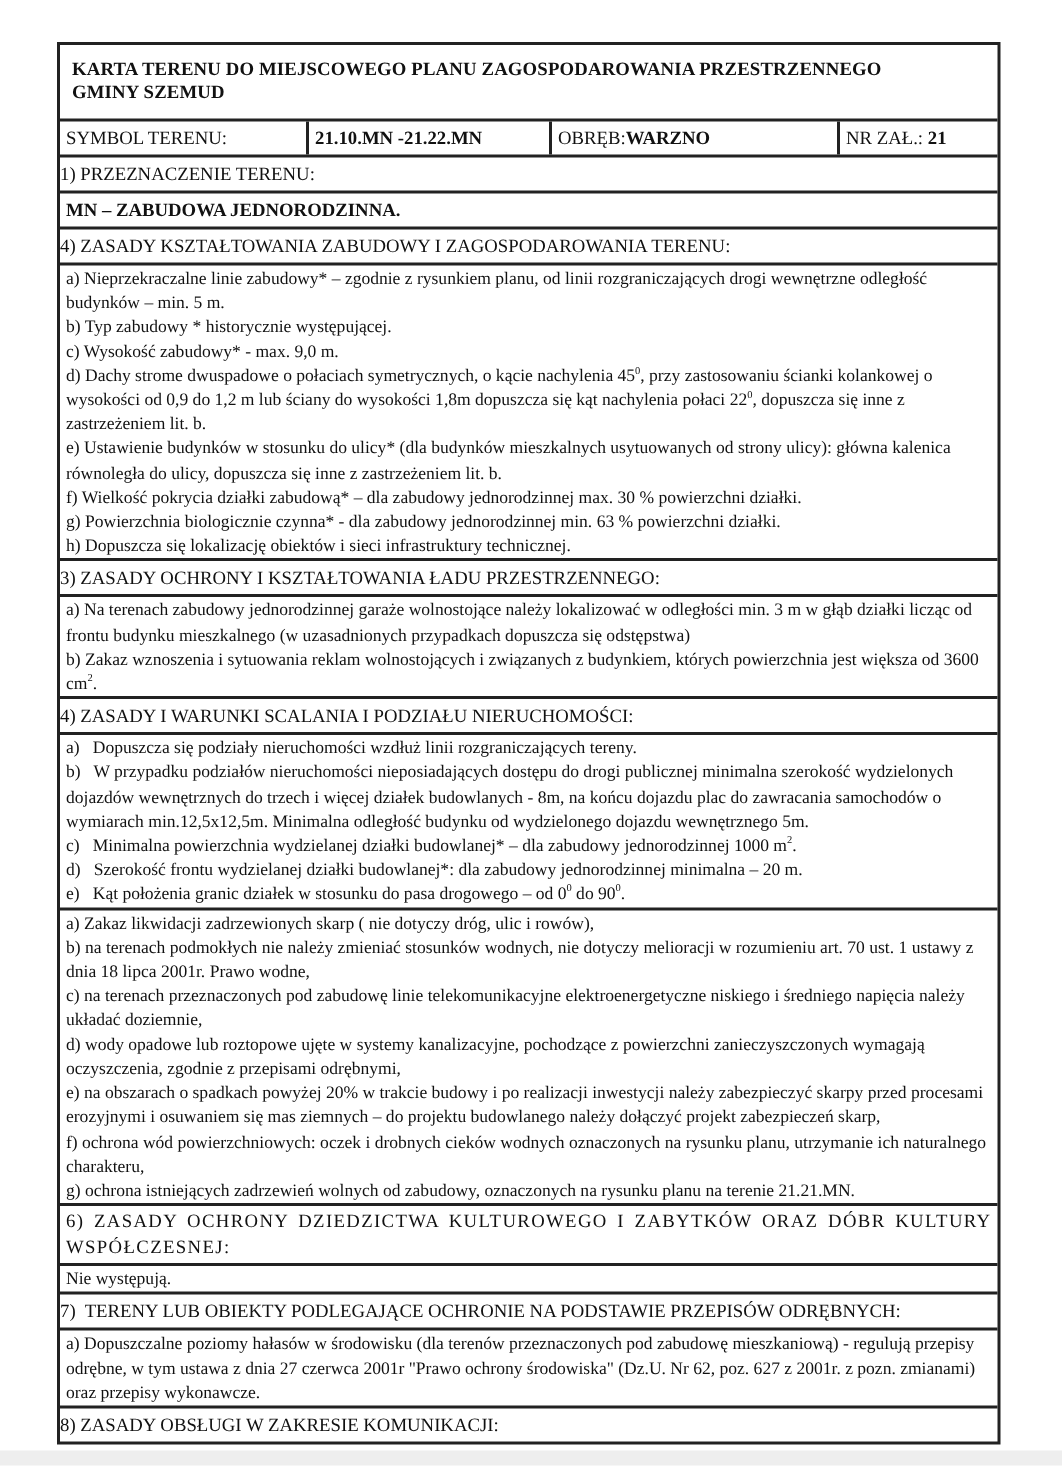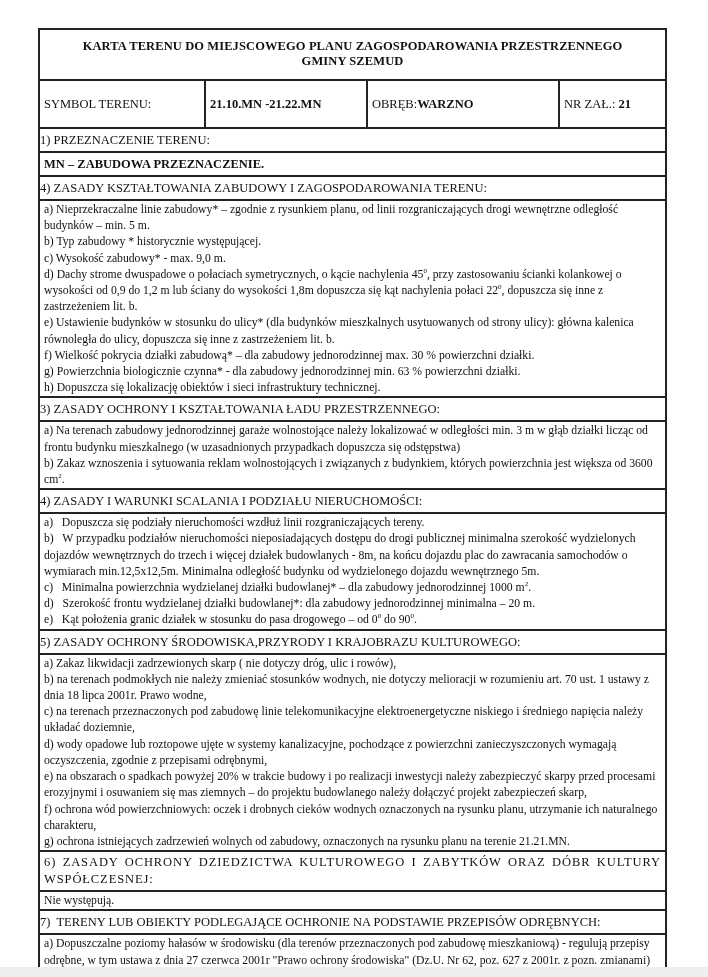--- a/index.html
+++ b/index.html
@@ -1,23 +1,23 @@
 <!DOCTYPE html>
 <html><head>
 <meta charset="utf-8">
 <style>
   html, body { margin:0; padding:0; }
   body { width:708px; height:977px; background:#ffffff; position:relative; overflow:hidden;
          font-family:"Liberation Serif", "DejaVu Serif", serif; color:#111; }
   .page { position:absolute; left:38px; top:28px; width:629px; border:2px solid #222; box-sizing:border-box; }
   .row { border-bottom:2px solid #222; box-sizing:border-box; }
   .row:last-child { border-bottom:none; }
-  .title { text-align:center; font-weight:bold; font-size:12.5px; line-height:15px; padding:9px 8px 10px; letter-spacing:0.1px; }
+  .title { font-weight:bold; font-size:12.5px; line-height:15px; padding:9px 8px 10px; letter-spacing:0.1px; }
   .meta { display:flex; font-size:12.5px; line-height:22px; }
-  .meta > div { border-right:2px solid #222; padding:12px 4px; box-sizing:border-box; white-space:nowrap;font-family:Liberation Serif, serif; }
+  .meta > div { border-right:2px solid #222; padding:0 4px; box-sizing:border-box; white-space:nowrap;font-family:Liberation Serif, serif; }
   .meta > div:last-child { border-right:none; }
   .c1 { width:166px; } .c2 { width:162px; font-weight:bold; } .c3 { width:192px; } .c4 { flex:1; }
   .b { font-weight:bold; }
   .head { font-size:12.5px; line-height:20px; padding:1px 0 1px; }
   .head.just { text-align:justify; text-align-last:left; line-height:17px; padding:2px 4px; letter-spacing:0.9px; }
   .body { font-size:11.7px; line-height:16.2px; padding:1px 4px 0; }
   .body p { margin:0; }
   .bold { font-weight:bold; font-size:12.5px; line-height:20px; padding:1px 4px; }
   sup { font-size:7px; line-height:0; vertical-align:super; }
   .bottom-strip { position:absolute; left:0; top:967px; width:708px; height:10px; background:#eeeeee; }
@@ -33,21 +33,21 @@
   </div>
 
   <div class="row meta">
     <div class="c1">SYMBOL TERENU:</div>
     <div class="c2">21.10.MN -21.22.MN</div>
     <div class="c3"><span>OBRĘB:</span><span class="b">WARZNO</span></div>
     <div class="c4"><span>NR ZAŁ.: </span><span class="b">21</span></div>
   </div>
 
   <div class="row head">1) PRZEZNACZENIE TERENU:</div>
-  <div class="row bold">MN – ZABUDOWA PRZEZNACZENIE.</div>
+  <div class="row bold">MN – ZABUDOWA JEDNORODZINNA.</div>
 
   <div class="row head">4) ZASADY KSZTAŁTOWANIA ZABUDOWY I ZAGOSPODAROWANIA TERENU:</div>
   <div class="row body">
     <p>a) Nieprzekraczalne linie zabudowy* – zgodnie z rysunkiem planu, od linii rozgraniczających drogi wewnętrzne odległość budynków – min. 5 m.</p>
     <p>b) Typ zabudowy * historycznie występującej.</p>
     <p>c) Wysokość zabudowy* - max. 9,0 m.</p>
     <p><span>d) Dachy strome dwuspadowe o połaciach symetrycznych, o kącie nachylenia 45</span><sup>0</sup><span>, przy zastosowaniu ścianki kolankowej o wysokości od 0,9 do 1,2 m lub ściany do wysokości 1,8m dopuszcza się  kąt nachylenia połaci 22</span><sup>0</sup><span>, dopuszcza się inne z zastrzeżeniem lit. b.</span></p>
     <p>e) Ustawienie budynków w stosunku do ulicy* (dla budynków mieszkalnych usytuowanych od strony ulicy): główna kalenica równoległa do ulicy, dopuszcza się inne z zastrzeżeniem lit. b.</p>
     <p>f) Wielkość pokrycia działki zabudową* – dla zabudowy jednorodzinnej max. 30 % powierzchni działki.</p>
     <p>g) Powierzchnia biologicznie czynna* - dla zabudowy jednorodzinnej min. 63 % powierzchni działki.</p>
@@ -62,21 +62,20 @@
 
   <div class="row head">4) ZASADY I WARUNKI SCALANIA I PODZIAŁU NIERUCHOMOŚCI:</div>
   <div class="row body">
     <p style="white-space:pre-wrap">a)   Dopuszcza się podziały nieruchomości wzdłuż linii rozgraniczających tereny.</p>
     <p style="white-space:pre-wrap">b)   W przypadku podziałów nieruchomości nieposiadających dostępu do drogi publicznej minimalna szerokość wydzielonych dojazdów wewnętrznych do trzech i więcej działek budowlanych - 8m, na końcu dojazdu plac do zawracania samochodów o wymiarach min.12,5x12,5m. Minimalna odległość budynku od wydzielonego dojazdu wewnętrznego 5m.</p>
     <p style="white-space:pre-wrap"><span>c)   Minimalna powierzchnia wydzielanej działki budowlanej* – dla zabudowy jednorodzinnej 1000 m</span><sup>2</sup><span>.</span></p>
     <p style="white-space:pre-wrap">d)   Szerokość frontu wydzielanej działki budowlanej*: dla zabudowy jednorodzinnej minimalna – 20 m.</p>
     <p style="white-space:pre-wrap"><span>e)   Kąt położenia granic działek w stosunku do pasa drogowego – od 0</span><sup>0</sup><span> do 90</span><sup>0</sup><span>.</span></p>
   </div>
 
-  <div class="row head">5) ZASADY OCHRONY ŚRODOWISKA,PRZYRODY I KRAJOBRAZU KULTUROWEGO:</div>
   <div class="row body">
     <p>a)  Zakaz likwidacji zadrzewionych skarp ( nie dotyczy dróg, ulic i rowów),</p>
     <p>b)  na terenach podmokłych nie należy zmieniać stosunków wodnych, nie dotyczy melioracji w rozumieniu art. 70 ust. 1 ustawy z dnia 18 lipca 2001r. Prawo wodne,</p>
     <p>c)  na terenach przeznaczonych pod zabudowę linie telekomunikacyjne elektroenergetyczne niskiego i średniego napięcia należy układać doziemnie,</p>
     <p>d)  wody opadowe lub roztopowe ujęte w systemy kanalizacyjne, pochodzące z powierzchni zanieczyszczonych wymagają oczyszczenia, zgodnie z przepisami odrębnymi,</p>
     <p>e)  na obszarach o spadkach powyżej 20% w trakcie budowy i po realizacji inwestycji należy zabezpieczyć skarpy przed procesami erozyjnymi i osuwaniem się mas ziemnych – do projektu budowlanego należy dołączyć projekt zabezpieczeń skarp,</p>
     <p>f)  ochrona wód powierzchniowych: oczek i drobnych cieków wodnych oznaczonych na rysunku planu, utrzymanie ich naturalnego charakteru,</p>
     <p>g)  ochrona istniejących zadrzewień wolnych od zabudowy, oznaczonych na rysunku planu na terenie 21.21.MN.</p>
   </div>
 

